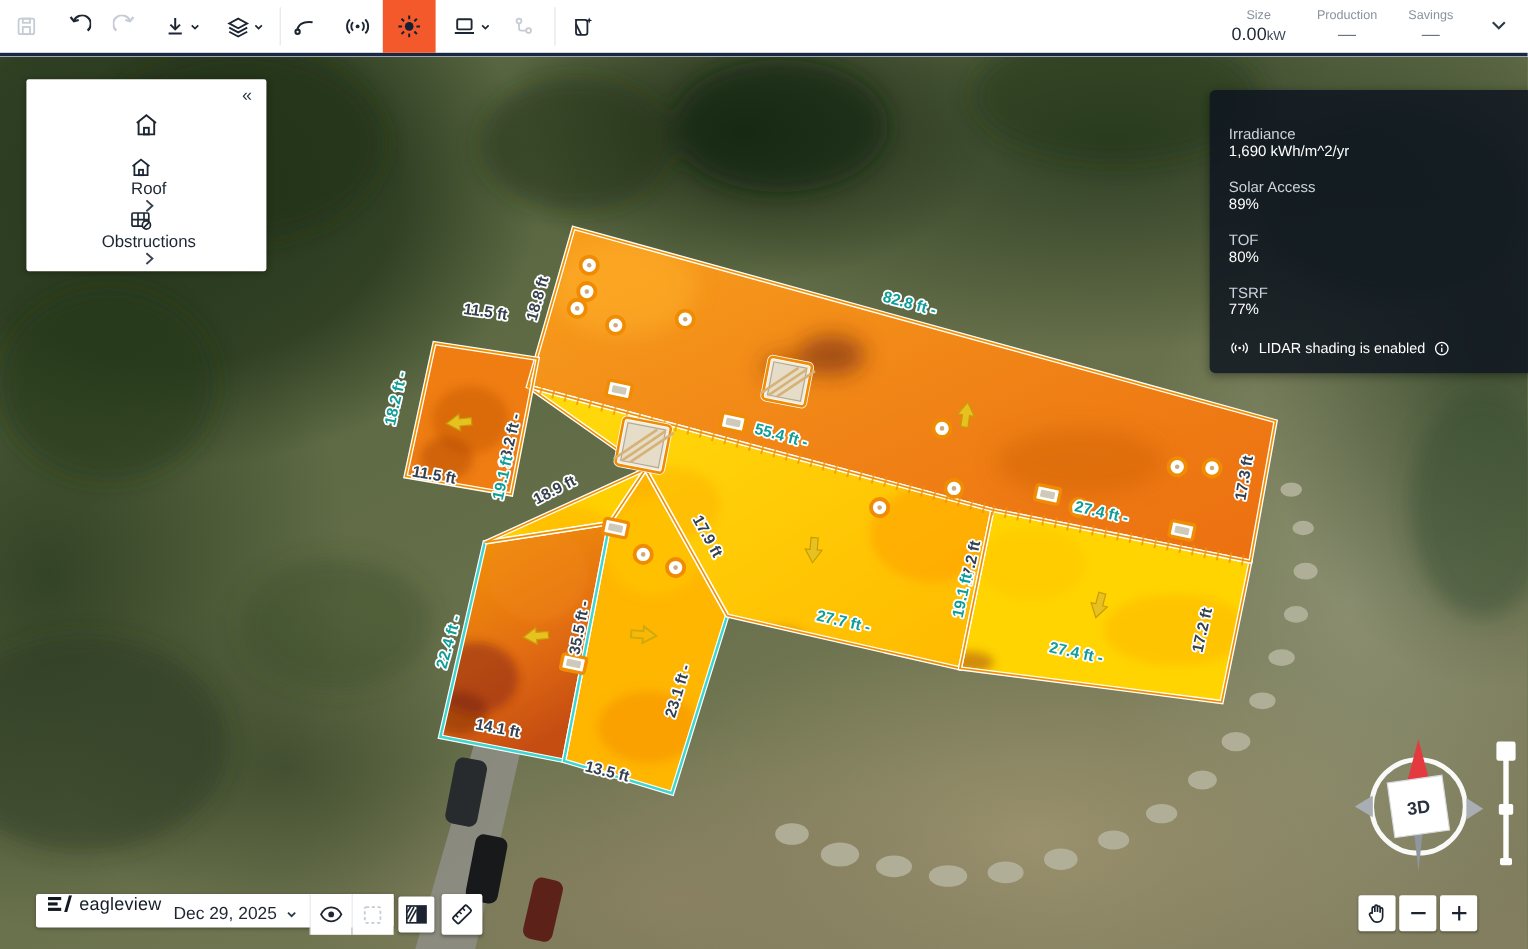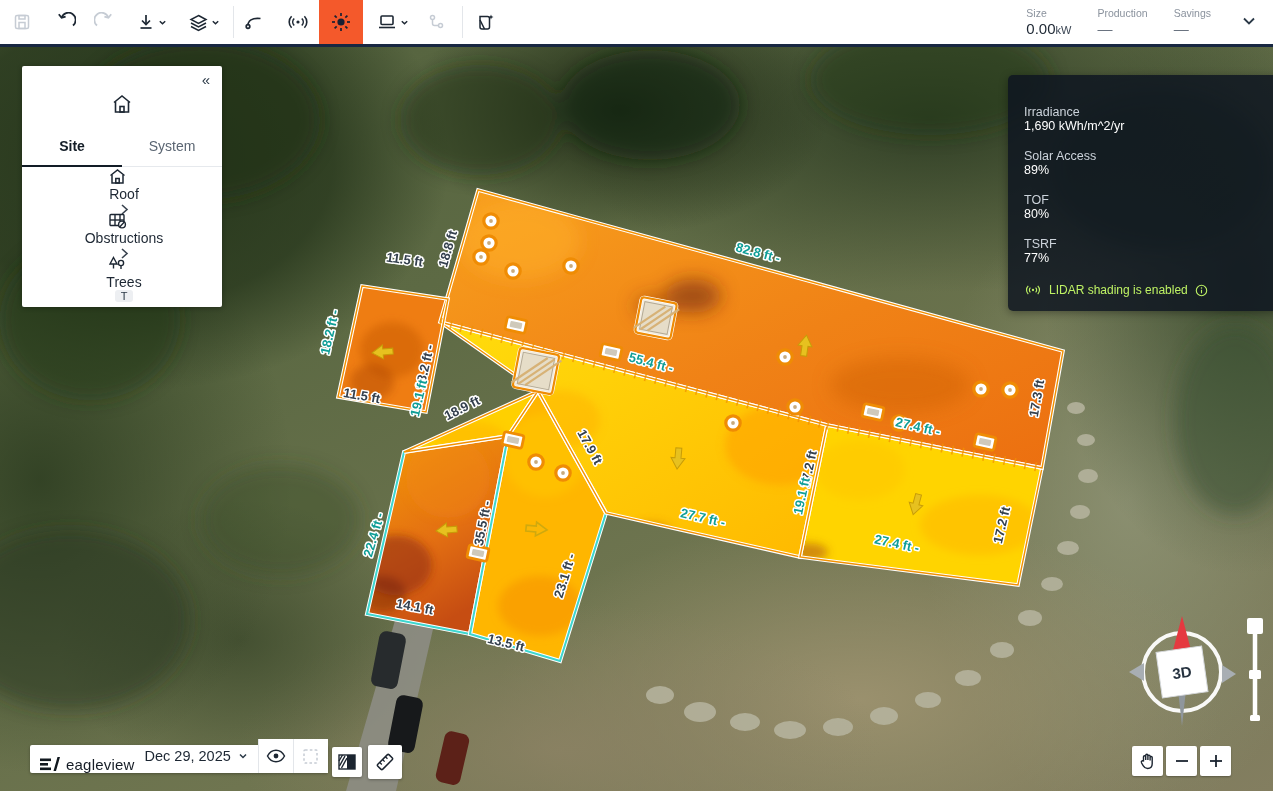--- a/index.html
+++ b/index.html
@@ -33,21 +33,21 @@
            border-bottom:3px solid #182742;z-index:30;}
   .tbtn{position:absolute;top:0;width:44px;height:44px;border:0;background:transparent;
         display:flex;align-items:center;justify-content:center;cursor:pointer;padding:0;color:#1d2733;}
   .tbtn svg{display:block;}
   .tbtn.disabled{color:#c6ccd4;}
   .tbtn.active{background:#f4592b;color:#172033;}
   .tsep{position:absolute;top:6px;width:1px;height:32px;background:#e3e6ea;}
   .chev{margin-left:3px;}
 
   .stats{position:absolute;right:12px;top:0;height:44px;display:flex;align-items:center;z-index:31;}
-  .stat{text-align:left;margin-right:26px;}
+  .stat{text-align:center;margin-right:26px;}
   .stat .lbl{font-size:10.5px;color:#8a929d;margin-bottom:1px;}
   .stat .val{font-size:15px;color:#1d2733;}
   .stat .val small{font-size:11px;color:#3a4553;}
   .stat .dash{color:#6a7380;}
   .stats-toggle{border:0;background:none;cursor:pointer;color:#2b3947;padding:4px;}
 
   
   .lpanel{position:absolute;left:22px;top:66px;width:200px;background:#fff;border-radius:2px;
           box-shadow:0 1px 5px rgba(0,0,0,.3);z-index:20;padding-bottom:8px;}
   .lpanel .collapse{position:absolute;top:4px;right:8px;border:0;background:none;cursor:pointer;
@@ -67,26 +67,26 @@
   
   .ipanel{position:absolute;left:1008px;top:75px;width:245px;background:rgba(13,20,32,.84);
           border-radius:5px;z-index:20;padding:14px 16px 14px;color:#e4e9ee;box-shadow:0 2px 8px rgba(0,0,0,.35);}
   .ipanel .hd{display:flex;align-items:center;font-size:12.5px;letter-spacing:.3px;color:#dfe5ec;}
   .ipanel .hd .mode{font-style:italic;color:#c3cad2;margin-left:5px;}
   .ipanel .hd .sp{flex:1;}
   .ipanel .expand{background:none;border:0;cursor:pointer;color:#fff;padding:2px;}
   .irow{display:flex;margin-top:16px;font-size:12.5px;flex-direction:column;}
   .irow .k{flex:1;color:#ccd3db;}
   .irow .v{color:#fff;}
-  .lidar-note{display:flex;align-items:center;margin-top:18px;font-size:12px;color:#bef264;}
+  .lidar-note{display:flex;align-items:center;margin-top:18px;font-size:12px;color:#ffffff;}
   .lidar-note .t{margin:0 7px;}
 
   
   .blbar{position:absolute;left:30px;top:745px;height:28px;background:#fff;border-radius:2px;
-         display:flex;align-items:flex-end;z-index:20;box-shadow:0 1px 3px rgba(0,0,0,.3);}
+         display:flex;align-items:flex-start;z-index:20;box-shadow:0 1px 3px rgba(0,0,0,.3);}
   .brand{display:flex;align-items:center;padding:0 8px 0 10px;}
   .brand .nm{font-size:15px;color:#161d26;margin-left:6px;letter-spacing:.2px;}
   .datebtn{border:0;background:none;cursor:pointer;font-size:14.5px;color:#1d2733;display:flex;
            align-items:center;padding:0 10px 0 2px;height:34px;}
   .vsep{width:1px;height:34px;background:#e3e6ea;}
   .sqbtn{width:34px;height:34px;border:0;background:#fff;display:flex;align-items:center;
          justify-content:center;cursor:pointer;color:#1d2733;padding:0;}
   .sqbtn.dim{color:#c6ccd4;}
   .floatbtn{position:absolute;border:0;background:#fff;border-radius:2px;display:flex;align-items:center;
             justify-content:center;cursor:pointer;z-index:20;box-shadow:0 1px 3px rgba(0,0,0,.3);padding:0;color:#16202c;}
@@ -521,25 +521,20 @@
 
   <div class="lpanel">
     <button class="collapse">«</button>
     <div class="home">
       <svg width="24" height="24" viewBox="0 0 24 24" fill="none" stroke="#1d2733" stroke-width="1.6">
           <path d="M4 10.5 12 4l8 6.5"></path>
           <path d="M5.5 9.5V20h13V9.5"></path>
           <rect x="10" y="14.5" width="4" height="5.5"></rect>
         </svg>
     </div>
-    <div class="ltabs">
-      <button class="ltab on">Site</button>
-      <button class="ltab">System</button>
-      <div class="bar"></div>
-    </div>
     <div class="litem">
       <span class="ic">
         <svg width="19" height="19" viewBox="0 0 19 19" fill="none" stroke="currentColor" stroke-width="1.5">
             <path d="M2.5 8.5 9.5 3l7 5.5"></path>
             <path d="M4 7.8V16h11V7.8"></path>
             <rect x="7.8" y="11.5" width="3.4" height="4.5"></rect>
           </svg>
       </span>
       <span class="tx">Roof</span>
       <span class="ch"><svg width="9" height="13" viewBox="0 0 9 13" fill="none" stroke="currentColor" stroke-width="1.6">
@@ -555,32 +550,20 @@
             <line x1="2" y1="9" x2="16" y2="9"></line>
             <circle cx="14" cy="13.5" r="3.4" fill="#fff"></circle>
             <line x1="11.7" y1="15.9" x2="16.3" y2="11.1"></line>
           </svg>
       </span>
       <span class="tx">Obstructions</span>
       <span class="ch"><svg width="9" height="13" viewBox="0 0 9 13" fill="none" stroke="currentColor" stroke-width="1.6">
             <polyline points="2,2 7,6.5 2,11"></polyline>
           </svg></span>
     </div>
-    <div class="litem">
-      <span class="ic">
-        <svg width="19" height="19" viewBox="0 0 19 19" fill="none" stroke="currentColor" stroke-width="1.4">
-            <path d="M5.5 2.5 9 9H2z"></path>
-            <line x1="5.5" y1="9" x2="5.5" y2="13.5"></line>
-            <circle cx="13" cy="8" r="2.6"></circle>
-            <line x1="13" y1="10.6" x2="13" y2="14"></line>
-          </svg>
-      </span>
-      <span class="tx">Trees</span>
-      <span class="kbd">T</span>
-    </div>
   </div>
 
   <div class="ipanel">
     <div class="irow">
       <span class="k">Irradiance</span>
       <span class="v">1,690 kWh/m^2/yr</span>
     </div>
     <div class="irow">
       <span class="k">Solar Access</span>
       <span class="v">89%</span>

